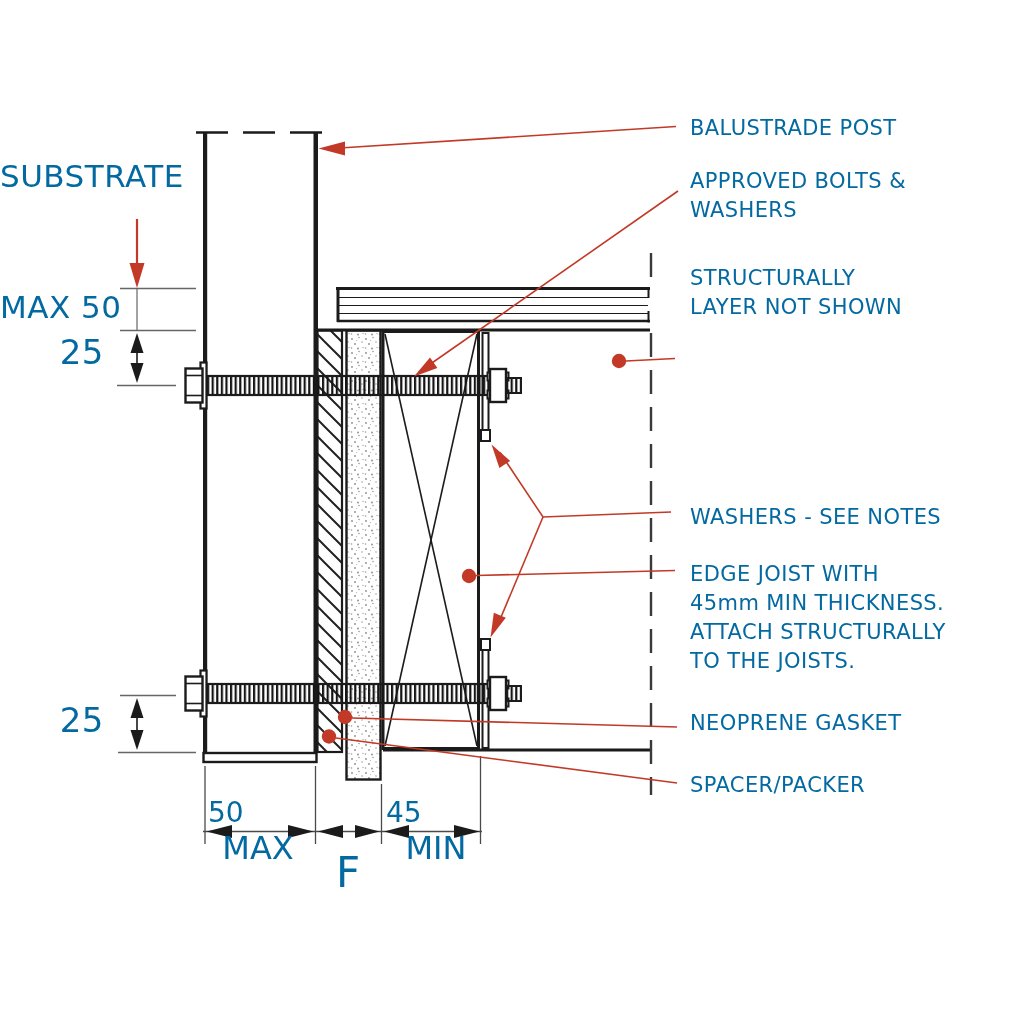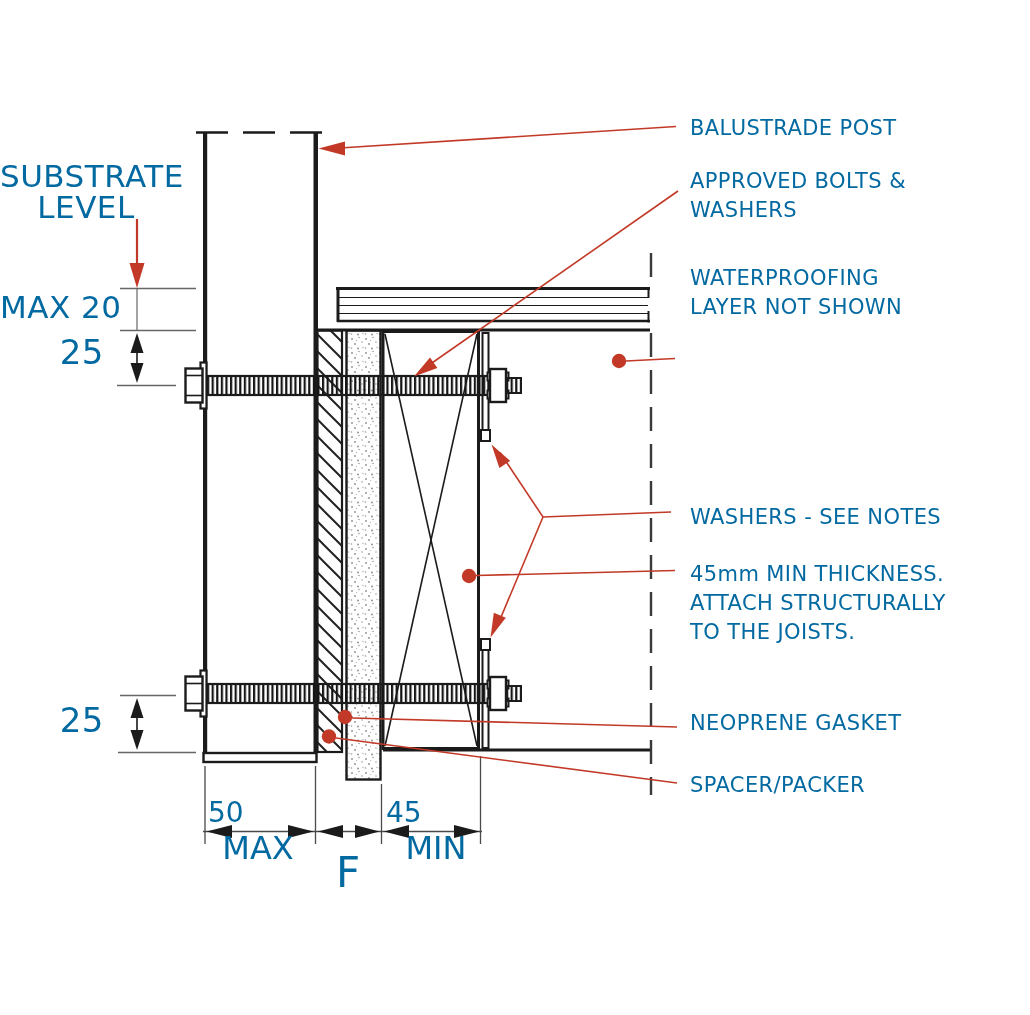--- a/index.html
+++ b/index.html
@@ -167,41 +167,41 @@
       <circle cx="345" cy="717" r="7.2" fill="#c23a27" stroke="none"></circle>
       <line x1="352" y1="718" x2="677" y2="727" stroke-width="1.6"></line>
 
       <circle cx="329" cy="736.5" r="7.2" fill="#c23a27" stroke="none"></circle>
       <line x1="336" y1="738" x2="677" y2="783" stroke-width="1.6"></line>
     </g>
   </svg>
 
   <div class="lbl leftlbl substrate">
     <div>SUBSTRATE</div>
-    <div>LEVEL</div>
-  </div>
-  <div class="lbl leftlbl max30">MAX 20</div>
+  </div>
+  <div class="lbl leftlbl max30">MAX 50</div>
   <div class="lbl leftlbl t25">25</div>
   <div class="lbl leftlbl b25">25</div>
 
   <div class="lbl callout" style="top:114px">
     <div>BALUSTRADE POST</div>
   </div>
   <div class="lbl callout" style="top:167px">
     <div>APPROVED BOLTS &amp;</div>
     <div>WASHERS</div>
   </div>
   <div class="lbl callout" style="top:264px">
-    <div>WATERPROOFING</div>
+    <div>STRUCTURALLY</div>
     <div>LAYER NOT SHOWN</div>
   </div>
   <div class="lbl callout" style="top:503px">
     <div>WASHERS - SEE NOTES</div>
   </div>
   <div class="lbl callout" style="top:560px">
+    <div>EDGE JOIST WITH</div>
     <div>45mm MIN THICKNESS.</div>
     <div>ATTACH STRUCTURALLY</div>
     <div>TO THE JOISTS.</div>
   </div>
   <div class="lbl callout" style="top:709px">
     <div>NEOPRENE GASKET</div>
   </div>
   <div class="lbl callout" style="top:771px">
     <div>SPACER/PACKER</div>
   </div>

